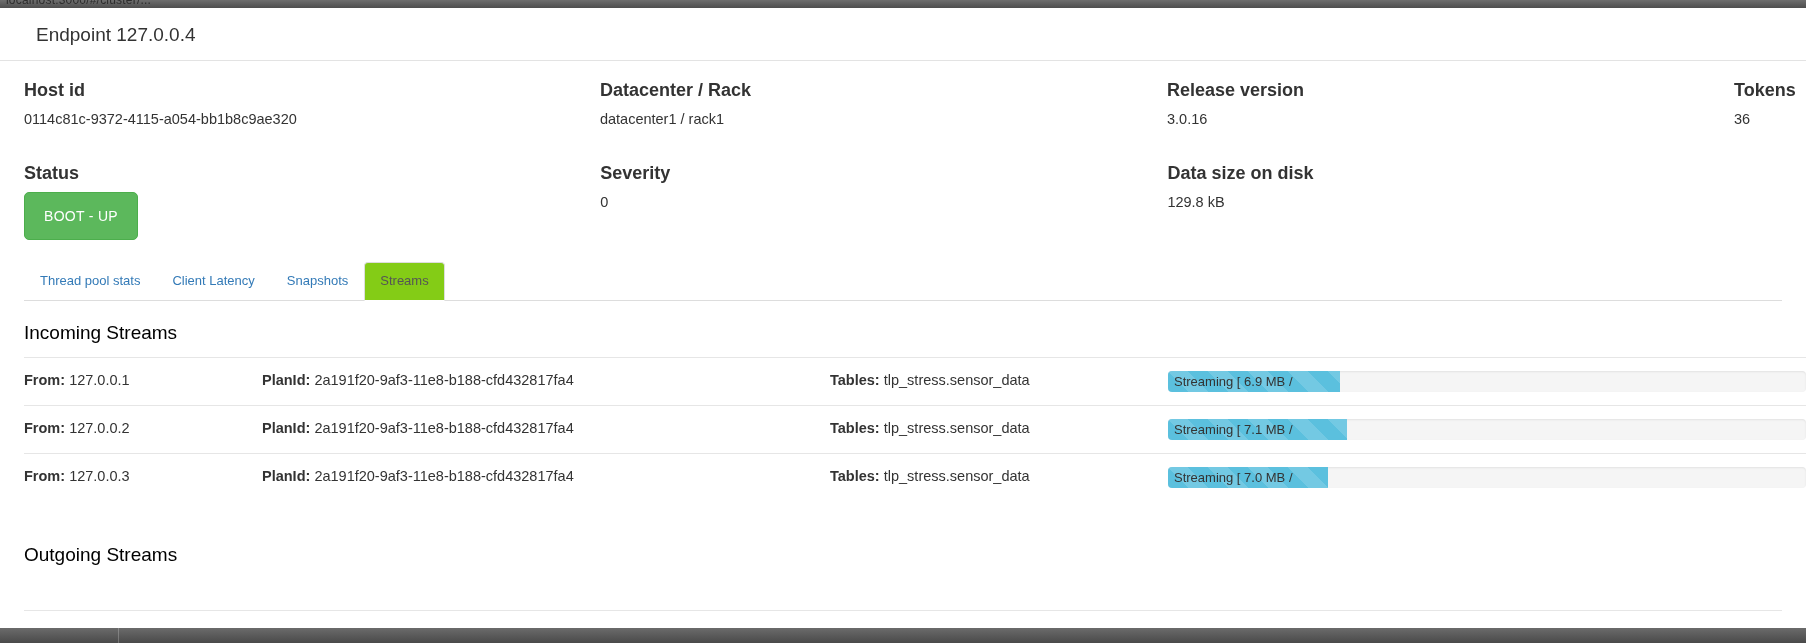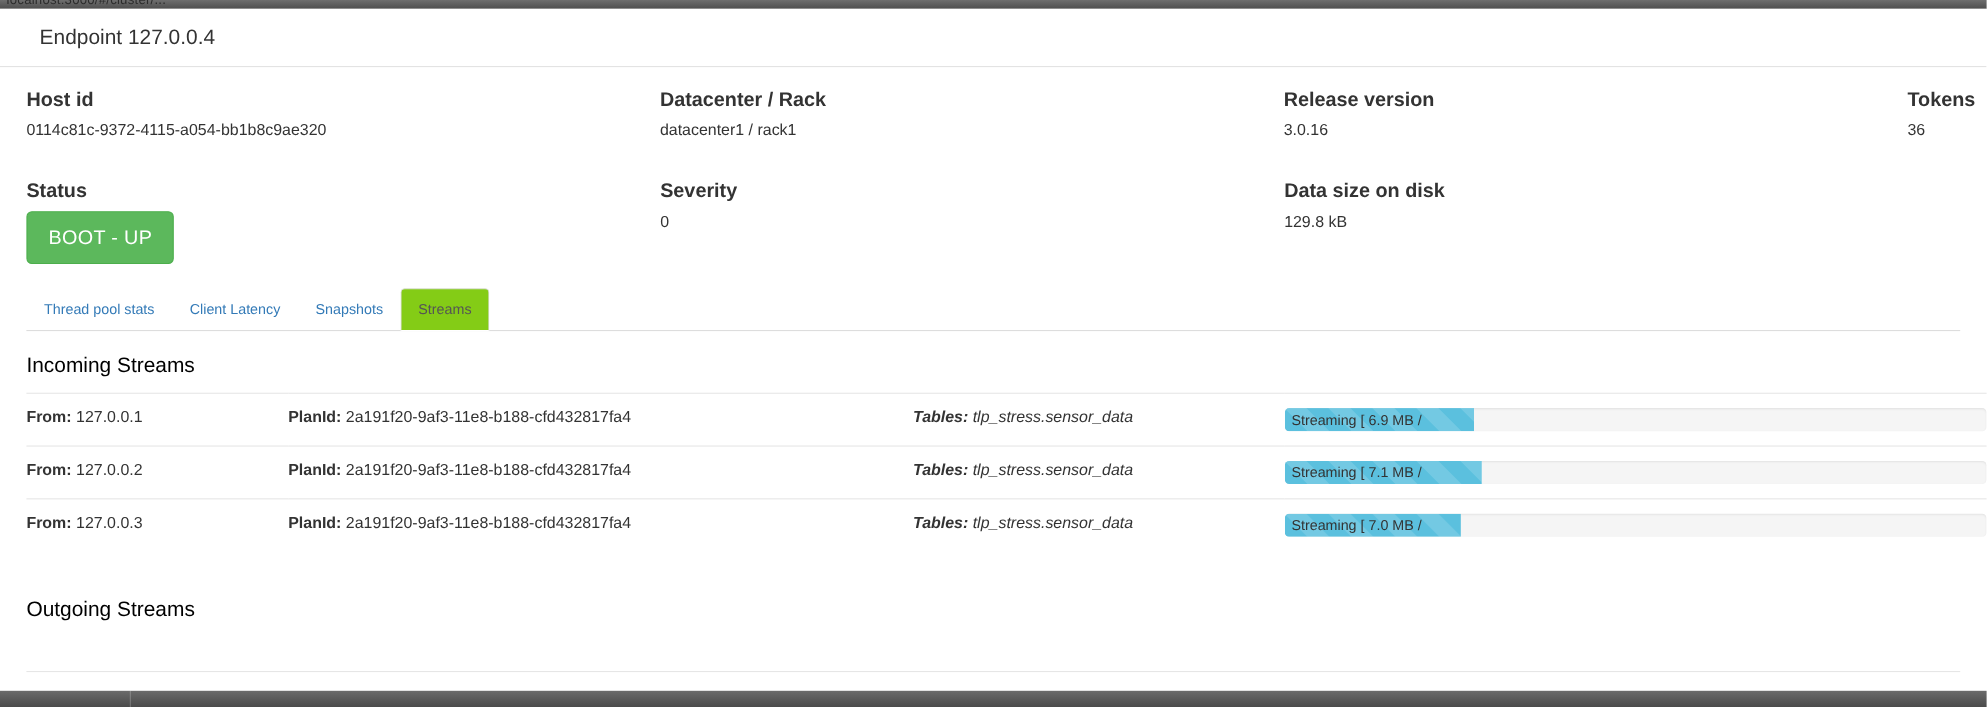--- a/index.html
+++ b/index.html
@@ -108,21 +108,21 @@
   .info-row-2 { margin-top: 34px; }
 
   .status-badge {
     display: inline-block;
     margin-top: 8px;
     padding: 13px 19px;
     background: #5cb85c;
     border: 1px solid #4cae4c;
     border-radius: 5px;
     color: #ffffff;
-    font-size: 18px;
+    font-size: 14px;
     line-height: 20px;
     letter-spacing: .3px;
     cursor: pointer;
     box-sizing: border-box;
   }
 
   
   .tabs {
     margin-top: 23px;
     border-bottom: 1px solid #dddddd;
@@ -174,21 +174,21 @@
     padding: 13px 8px 13px 0;
     font-size: 14.5px;
     color: #333;
     vertical-align: top;
     line-height: 18px;
     white-space: nowrap;
     overflow: hidden;
   }
   .col-from    { width: 230px; padding-left: 0; }
   .col-planid  { width: 560px; }
-  .col-tables  { width: 330px; font-style: italic; }
+  .col-tables  { width: 330px; }
   .col-progress{ width: 638px; }
 
   .fld-label { font-weight: bold; }
 
   .progress {
     position: relative;
     height: 21px;
     background: #f5f5f5;
     border-radius: 4px;
     overflow: hidden;

